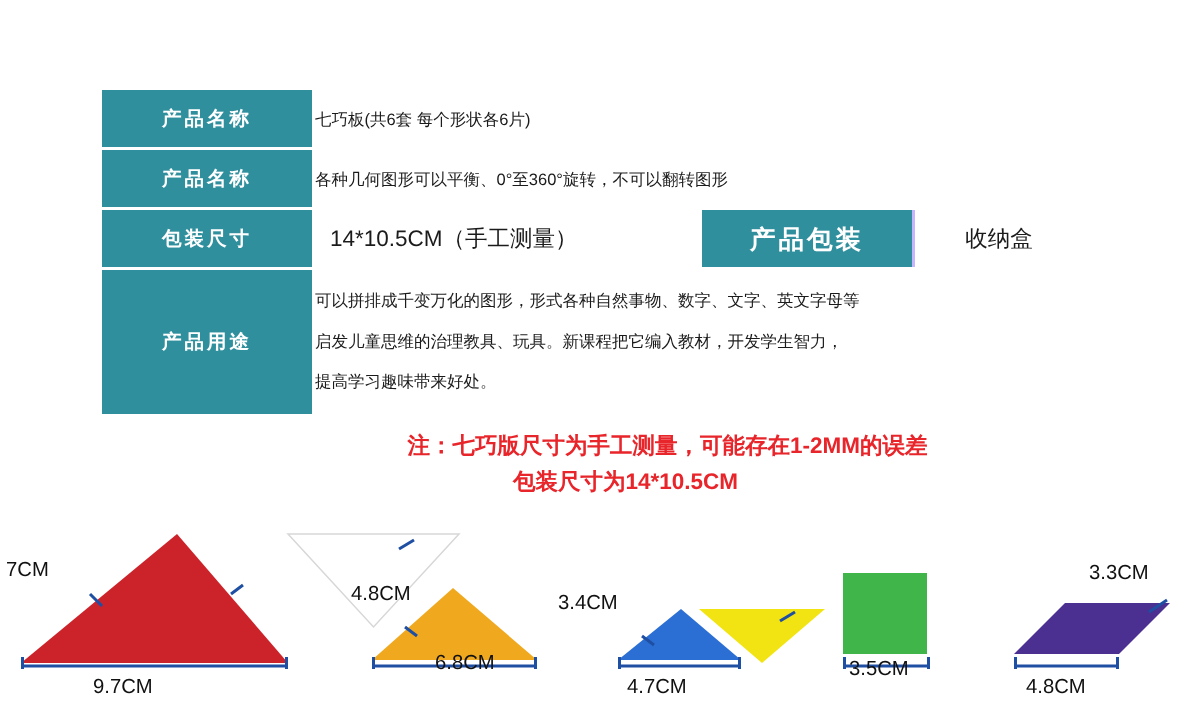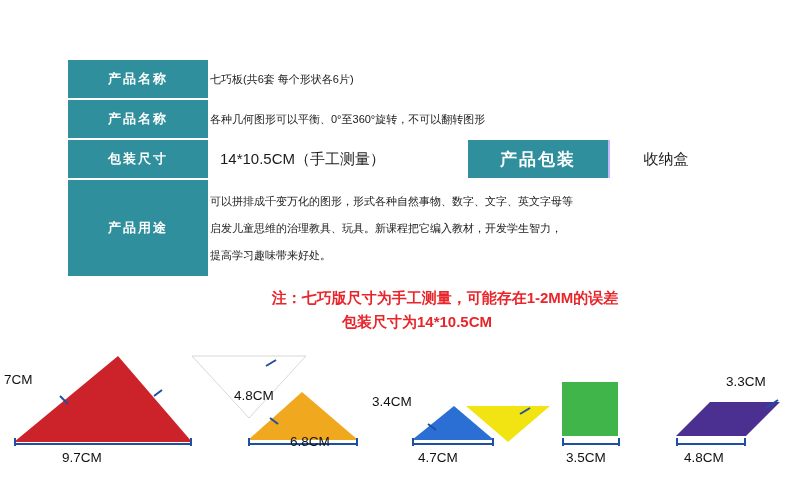--- a/index.html
+++ b/index.html
@@ -234,21 +234,21 @@
     <div class="tick" style="left:412px; top:97px; width:82px;"></div>
     <div class="tick-v" style="left:412px; top:92px;"></div>
     <div class="tick-v" style="left:492px; top:92px;"></div>
     <div class="dim" style="left:372px; top:48px;">3.4CM</div>
     <div class="dim" style="left:418px; top:104px;">4.7CM</div>
 
     <div class="shape" style="left:562px; top:36px; width:56px; height:54px; background:#3fb54a;"></div>
     <div class="tick" style="left:562px; top:97px; width:58px;"></div>
     <div class="tick-v" style="left:562px; top:92px;"></div>
     <div class="tick-v" style="left:618px; top:92px;"></div>
-    <div class="dim" style="left:566px; top:104px;">3.5CM</div>
+    <div class="dim" style="left:566px; top:92px;">3.5CM</div>
 
     <svg class="shape" style="left:666px; top:36px;" width="124" height="58" viewBox="0 0 124 58">
       <polygon points="10,54 44,20 114,20 80,54" fill="#4b2f91"></polygon>
       <line x1="100" y1="26" x2="112" y2="18" stroke="#1f4fa3" stroke-width="2"></line>
     </svg>
     <div class="tick" style="left:676px; top:97px; width:70px;"></div>
     <div class="tick-v" style="left:676px; top:92px;"></div>
     <div class="tick-v" style="left:744px; top:92px;"></div>
     <div class="dim" style="left:726px; top:28px;">3.3CM</div>
     <div class="dim" style="left:684px; top:104px;">4.8CM</div>

